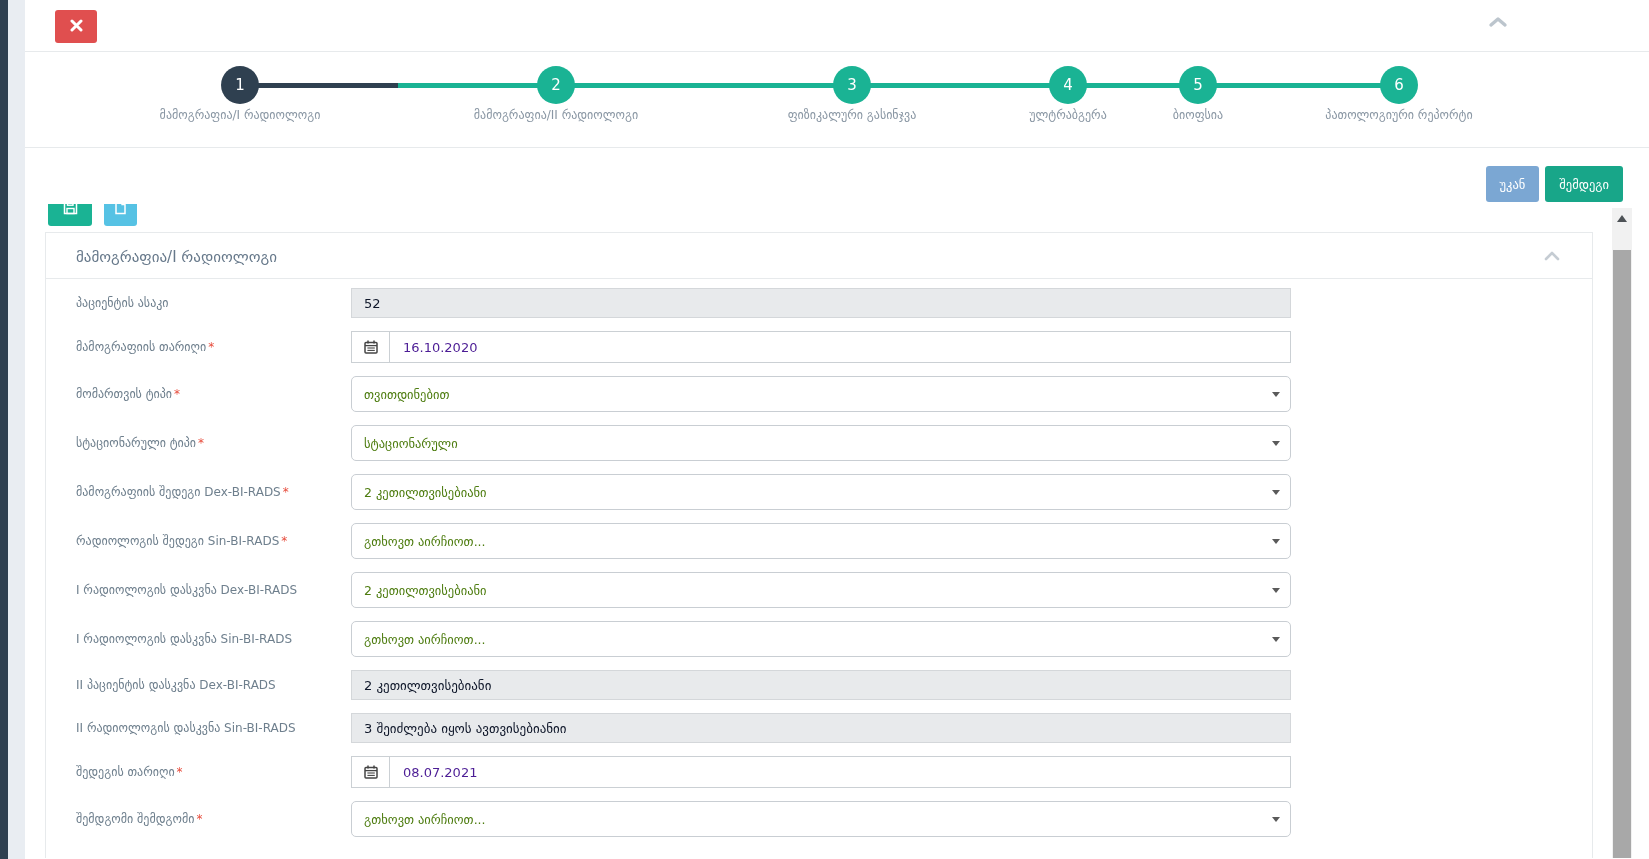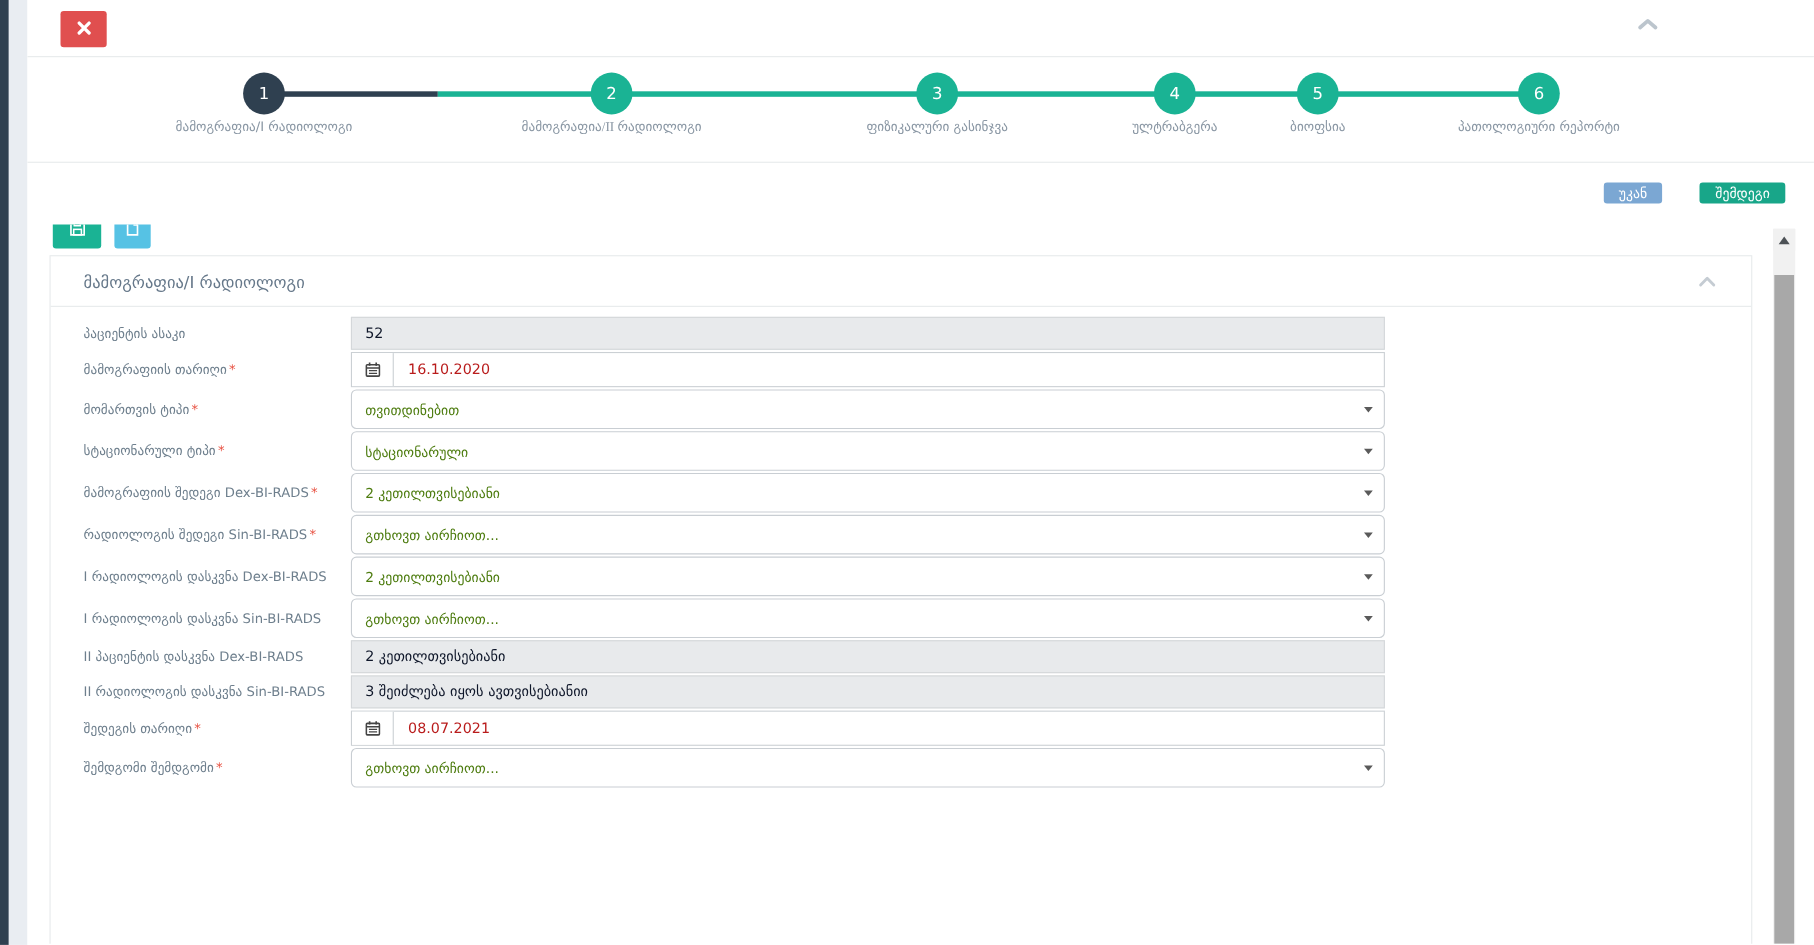--- a/index.html
+++ b/index.html
@@ -26,55 +26,55 @@
   .line-active { background:#2f4050; }
   .step-circle { position:absolute; top:14px; width:38px; height:38px; border-radius:50%; color:#fff;
                  font-size:15px; text-align:center; line-height:38px; z-index:2; cursor:pointer; }
   .circle-active { background:#2f4050; }
   .circle-done { background:#1ab394; }
   .step-label { position:absolute; top:56px; width:280px; text-align:center; font-size:12px; color:#8a97a4; }
 
   
   .actions-row { position:relative; height:57px; border-top:1px solid #e7eaec; }
   .actions-inner { position:absolute; right:26px; top:18px; display:flex; gap:6px; }
-  .btn { border:none; border-radius:3px; height:19px; padding:0 14px; color:#fff; font-size:12.5px;
-         font-family:"DejaVu Sans", sans-serif; cursor:pointer;margin-left:28px; }
+  .btn { border:none; border-radius:3px; height:36px; padding:0 14px; color:#fff; font-size:12.5px;
+         font-family:"DejaVu Sans", sans-serif; cursor:pointer; }
   .btn-back { background:#7ba7d3; }
   .btn-next { background:#18a689; }
 
   
   .scroll-area { position:relative; height:654px; overflow:hidden; }
   .mini-actions { position:absolute; top:-12px; left:23px; display:flex; gap:12px; }
   .mini-btn { width:44px; height:34px; border:none; border-radius:3px; display:flex; align-items:center;
               justify-content:center; cursor:pointer; }
   .mini-save { background:#1ab394; }
   .mini-doc { background:#56c2e4; width:33px; }
 
   .card { position:absolute; top:28px; left:20px; width:1548px; height:720px;
           background:#fff; border:1px solid #e7eaec; }
   .card-header { position:relative; height:46px; border-bottom:1px solid #e7eaec; padding:14px 30px; }
   .card-title { font-size:15px; color:#66788a; }
   .card-collapse { position:absolute; right:32px; top:16px; background:none; border:none; cursor:pointer; }
 
   .card-body { padding:9px 30px 20px 30px; }
-  .form-row { display:flex; align-items:center; margin-bottom:2px; }
+  .form-row { display:flex; align-items:center; margin-bottom:13px;gap:32px; }
   .row-label { width:243px; flex-shrink:0; font-size:12px; color:#6e7f8d; padding-right:14px; }
   .req { color:#e74c3c; margin-left:2px; }
   .row-ctl { width:940px; position:relative; }
 
   .ctl-disabled { height:30px; background:#e8eaec; border:1px solid #d4d7da; display:flex;
                   align-items:center; padding:0 12px; font-size:13px; color:#0f172a; }
   .ctl-select { height:36px; background:#fff; border:1px solid #c9ced3; border-radius:5px; display:flex;
                 align-items:center; padding:0 26px 0 12px; font-size:12.5px; color:#4d7c0f; cursor:pointer; }
   .caret { position:absolute; right:11px; top:16px; width:0; height:0; border-left:4px solid transparent;
            border-right:4px solid transparent; border-top:5px solid #5a5a5a; }
   .ctl-date { height:32px; display:flex; border:1px solid #cbd0d4; background:#fff; }
   .date-addon { width:38px; border-right:1px solid #cbd0d4; display:flex; align-items:center;
                 justify-content:center; background:#fff; cursor:pointer; }
-  .date-value { flex:1; display:flex; align-items:center; padding:0 13px; font-size:13px; color:#b91c1c; cursor:text; }
+  .date-value { flex:1; display:flex; align-items:center; padding:0 13px; font-size:13px; color:#4c1d95; cursor:text; }
 
   
   .scrollbar { position:absolute; left:1587px; top:4px; width:20px; height:650px; background:#f1f1f1; }
   .sb-up { position:absolute; top:0; left:0; width:20px; height:20px; background:#f1f1f1; border:none;
            cursor:pointer; display:flex; align-items:center; justify-content:center; }
   .sb-up-tri { width:0; height:0; border-left:5px solid transparent; border-right:5px solid transparent;
                border-bottom:7px solid #4d5256; }
   .sb-thumb { position:absolute; top:42px; left:1px; width:18px; height:608px; background:#a8a8a8; cursor:pointer; }
 </style>
 </head>
@@ -108,21 +108,21 @@
       <div class="step-line line-done" style="left:373px; width:1001px;"></div>
 
       <div class="step-circle circle-active" style="left:196px;">1</div>
       <div class="step-circle circle-done" style="left:512px;">2</div>
       <div class="step-circle circle-done" style="left:808px;">3</div>
       <div class="step-circle circle-done" style="left:1024px;">4</div>
       <div class="step-circle circle-done" style="left:1154px;">5</div>
       <div class="step-circle circle-done" style="left:1355px;">6</div>
 
       <div class="step-label" style="left:75px;">მამოგრაფია/I რადიოლოგი</div>
-      <div class="step-label" style="left:391px;font-family:Liberation Serif, serif;">მამოგრაფია/II რადიოლოგი</div>
+      <div class="step-label" style="left:391px;">მამოგრაფია/II რადიოლოგი</div>
       <div class="step-label" style="left:687px;">ფიზიკალური გასინჯვა</div>
       <div class="step-label" style="left:903px;">ულტრაბგერა</div>
       <div class="step-label" style="left:1033px;">ბიოფსია</div>
       <div class="step-label" style="left:1234px;">პათოლოგიური რეპორტი</div>
     </div>
 
     <div class="actions-row">
       <div class="actions-inner">
         <button class="btn btn-back">უკან</button>
         <button class="btn btn-next">შემდეგი</button>

